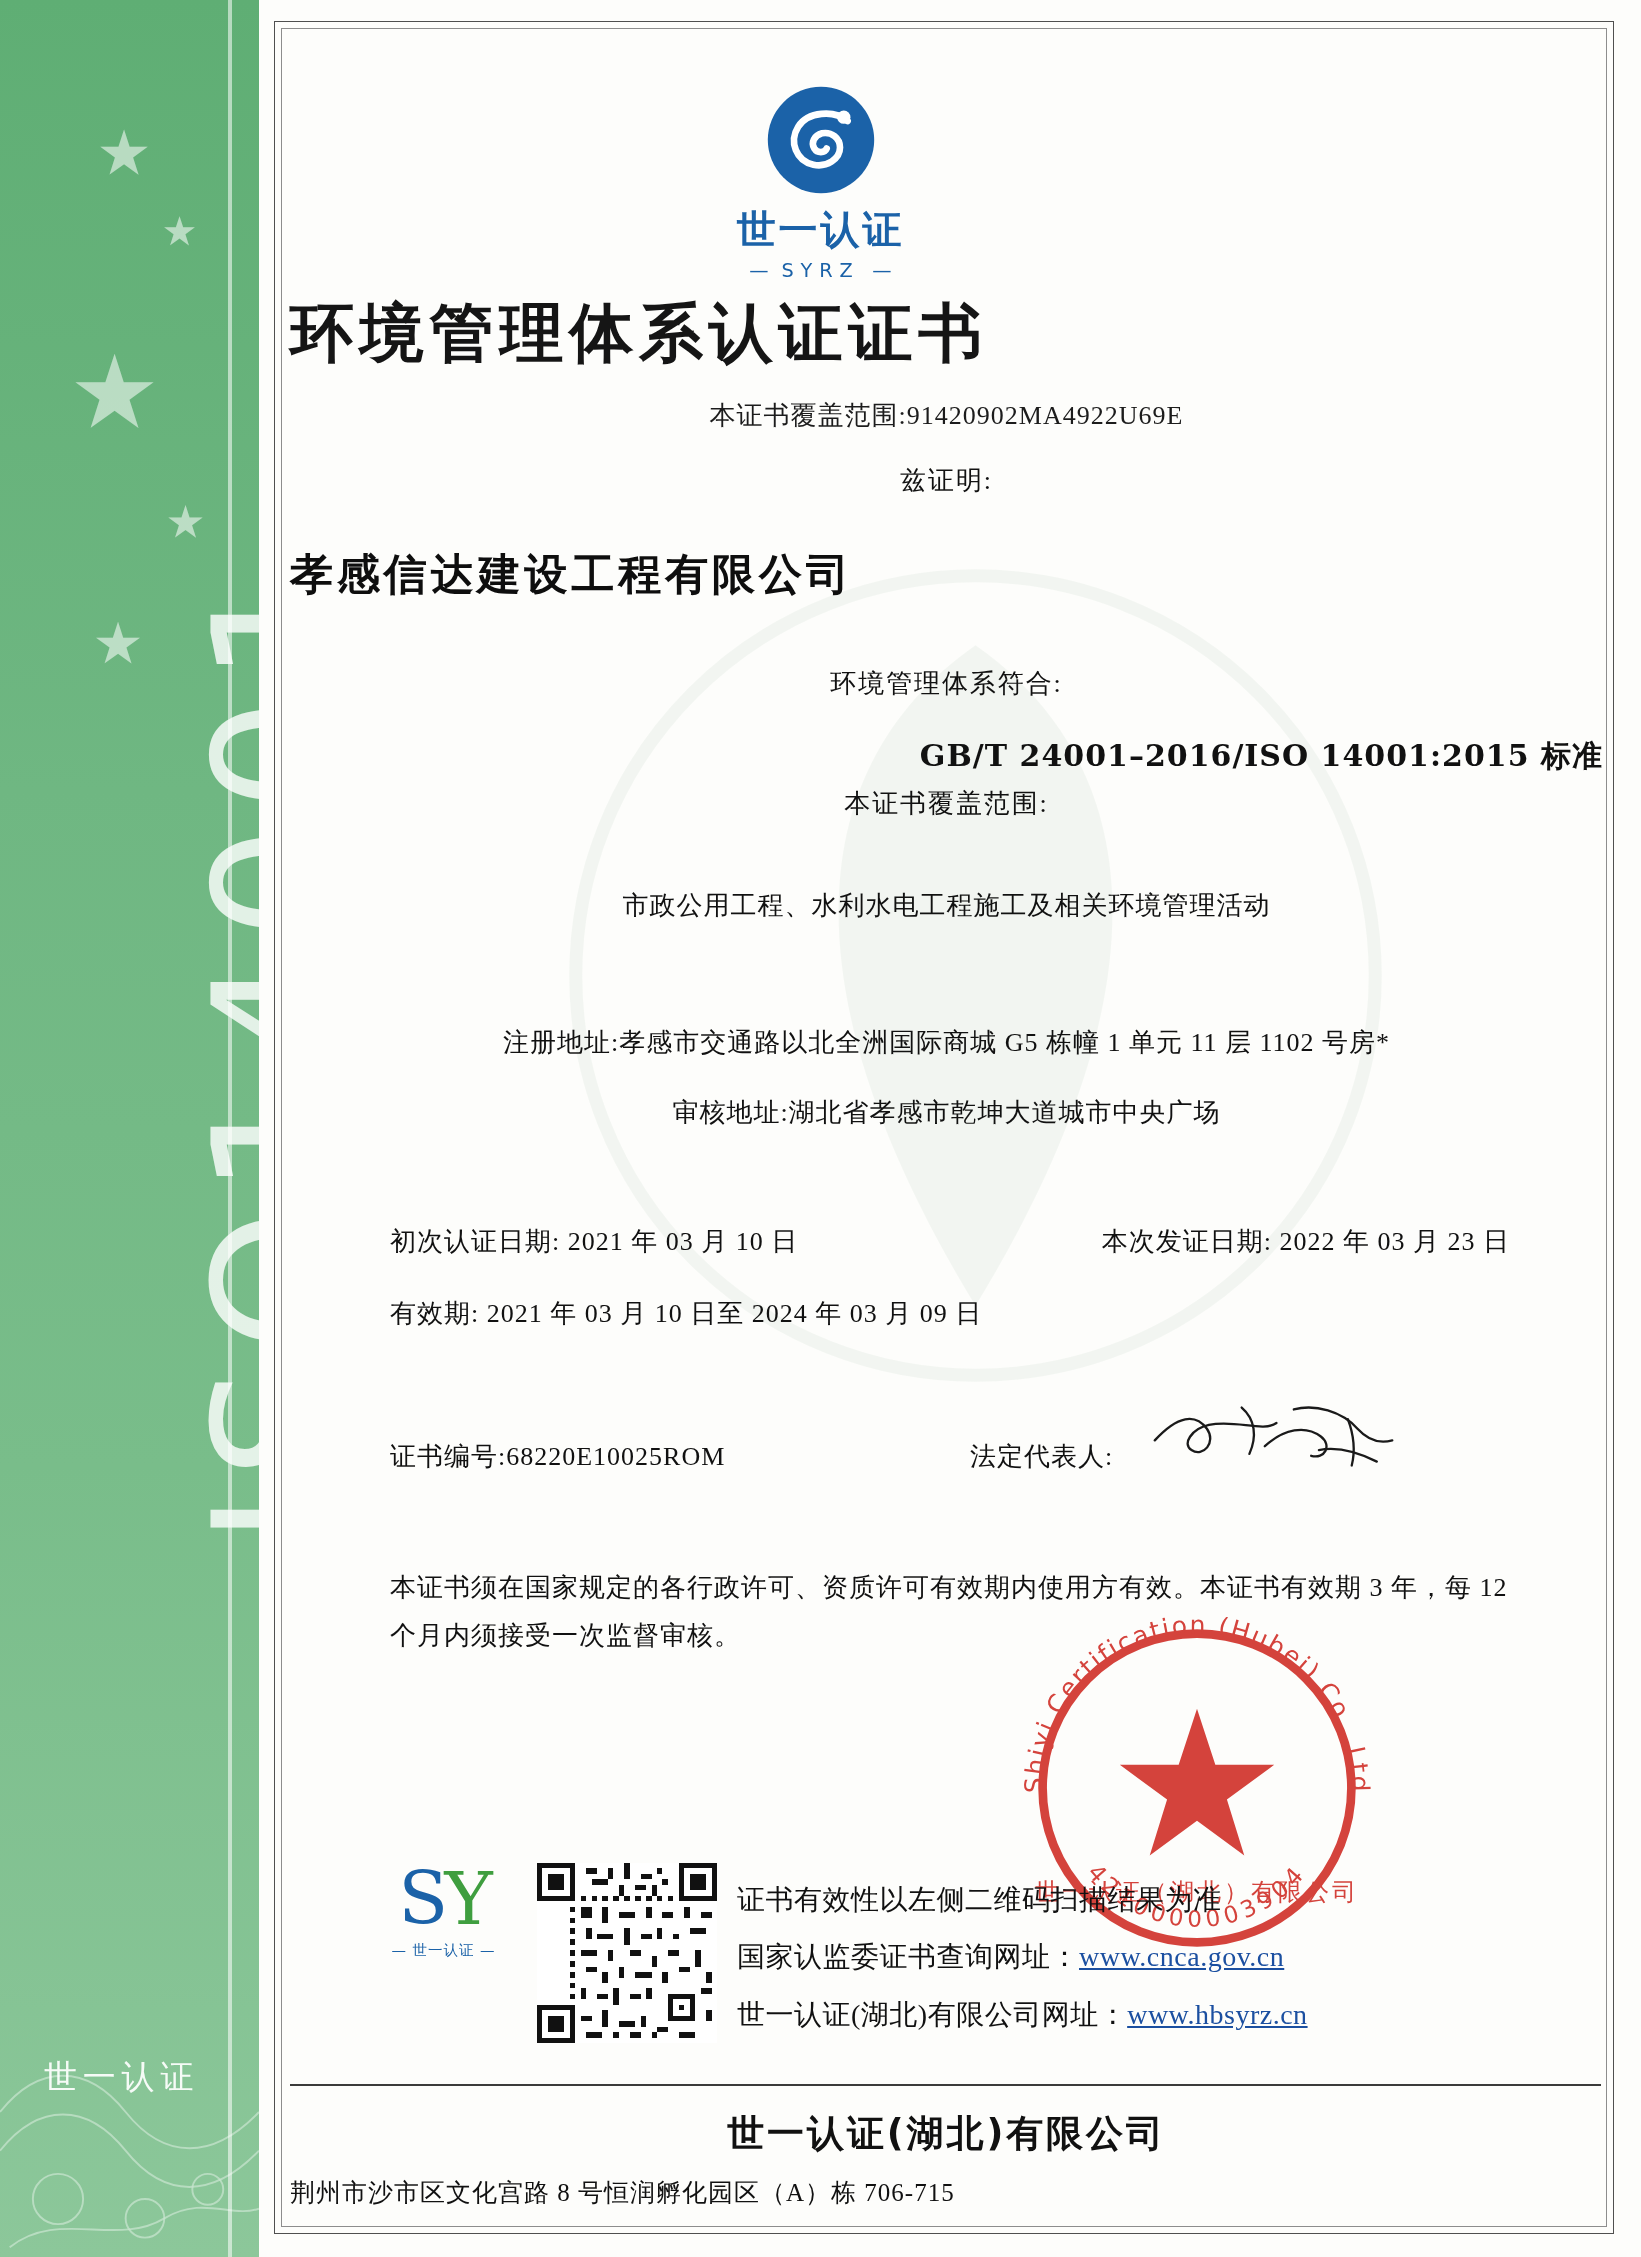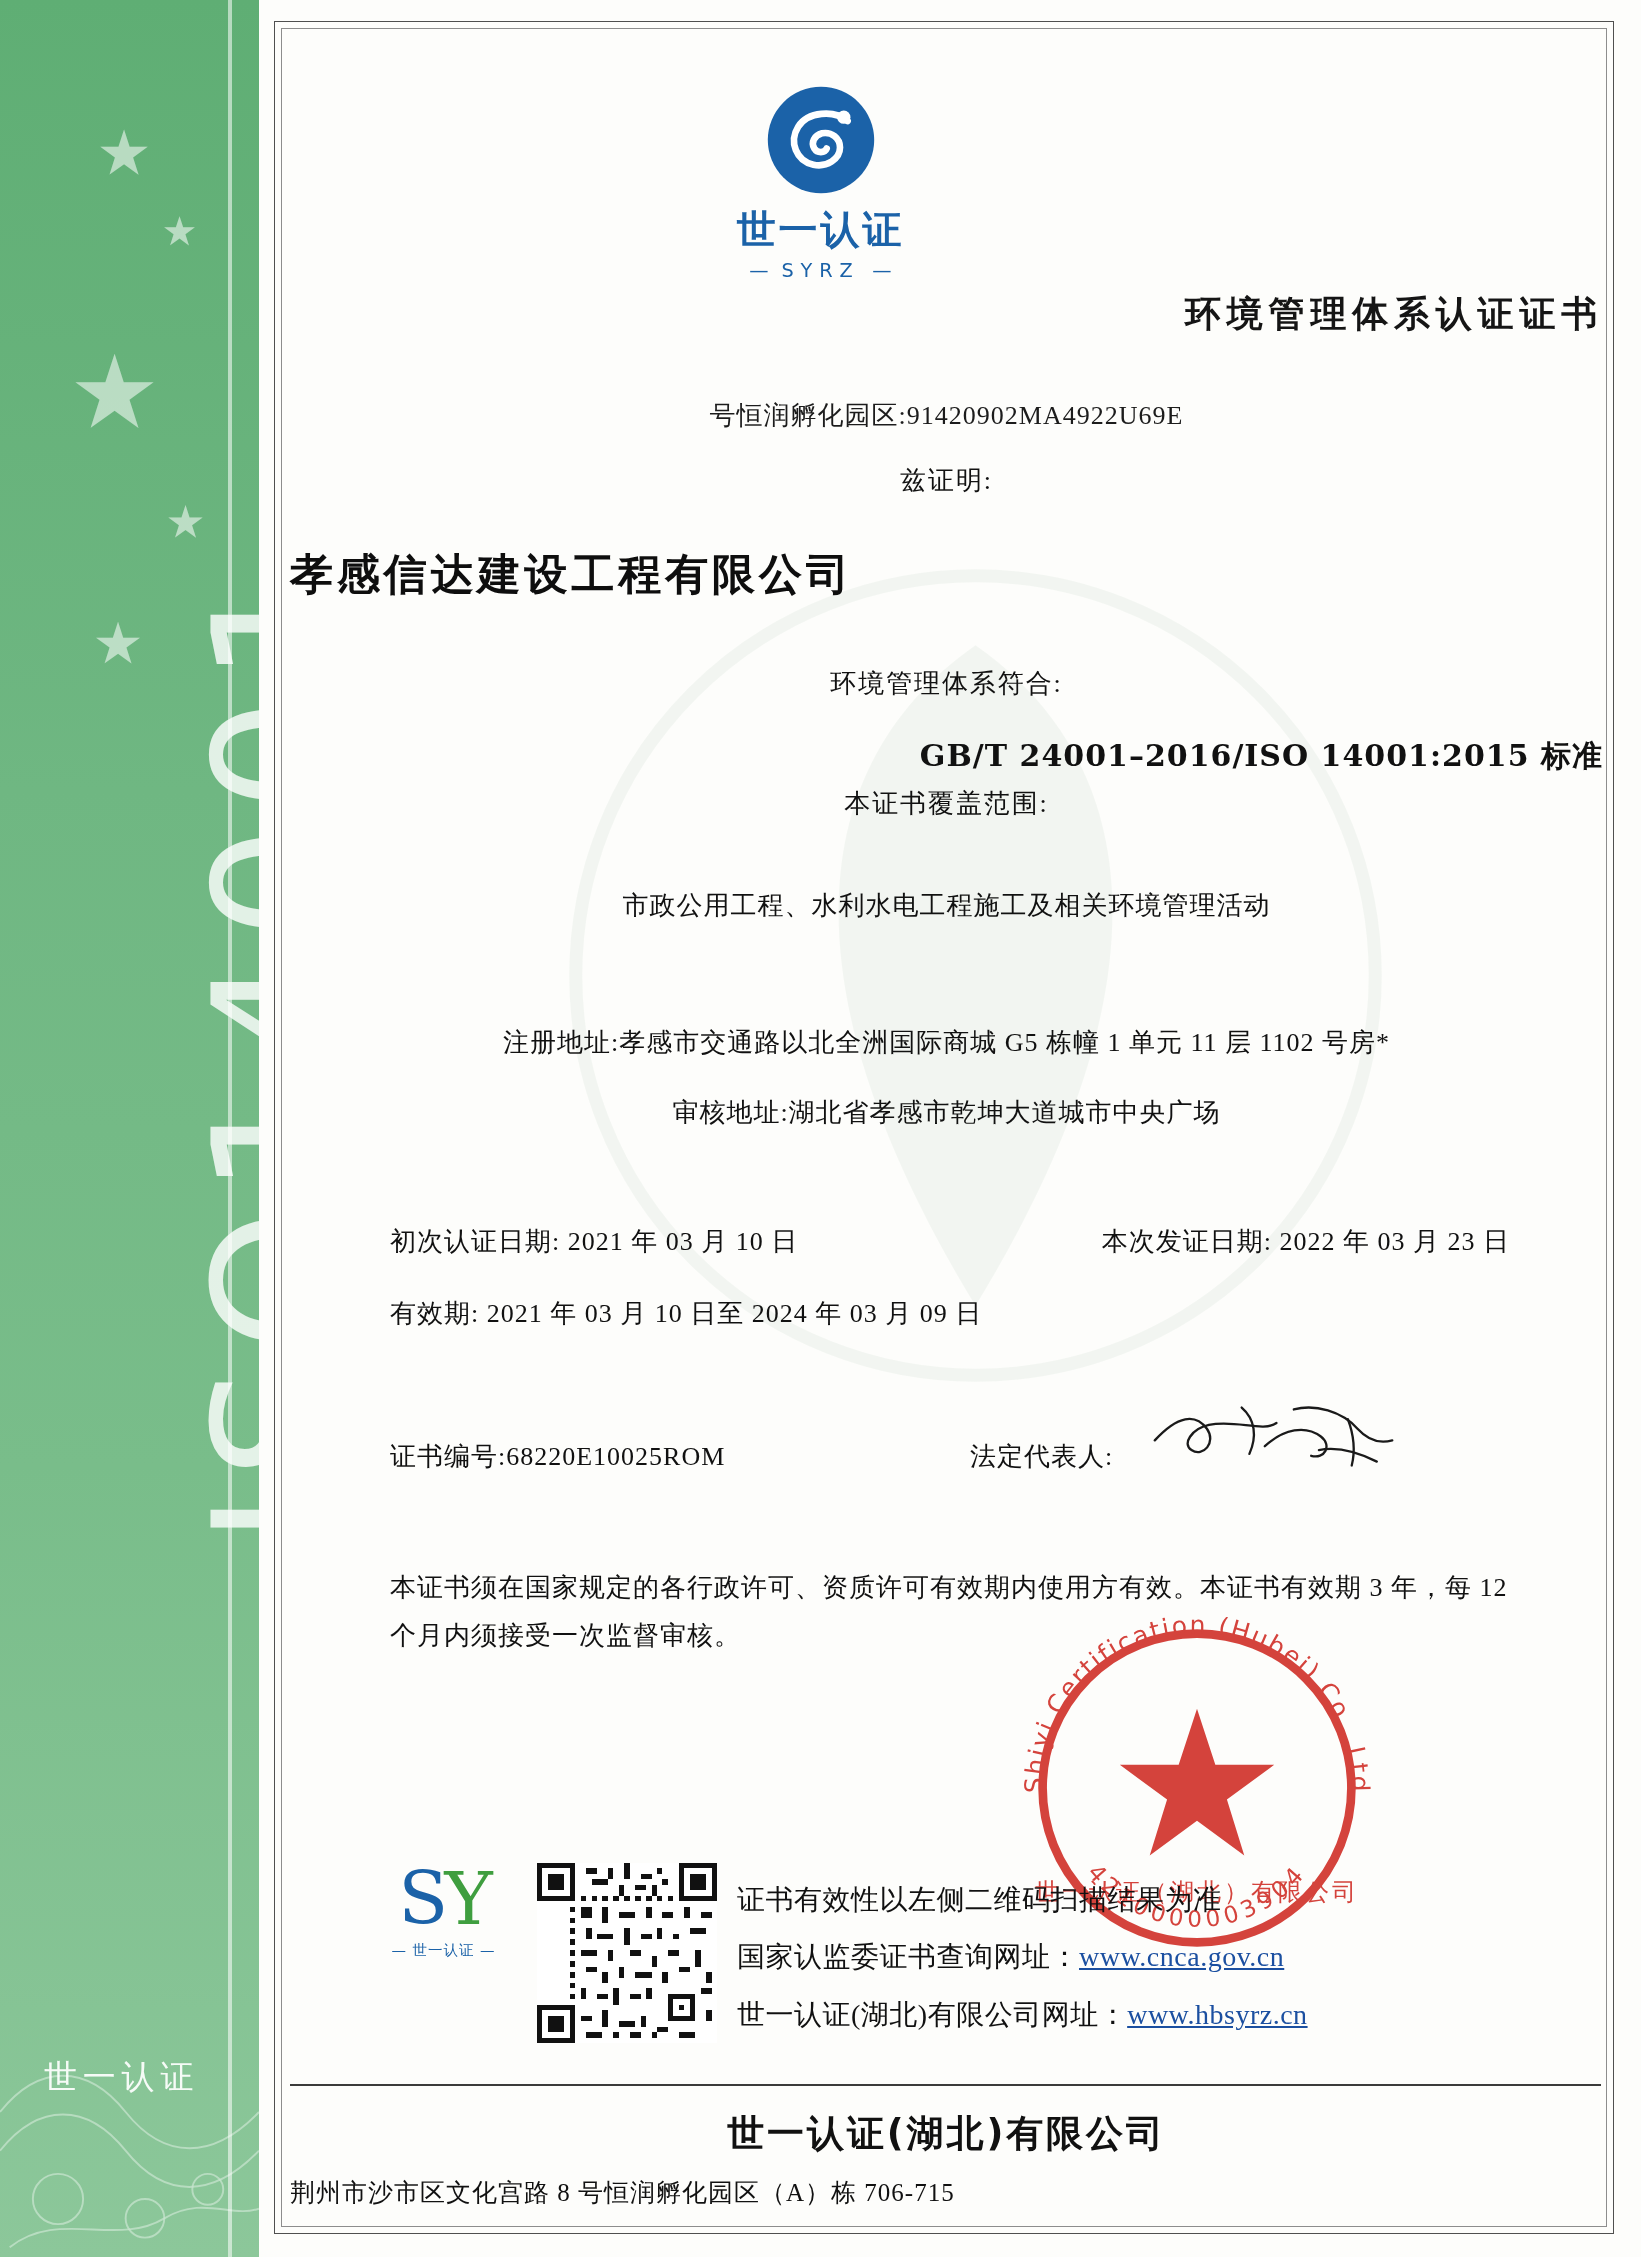--- a/index.html
+++ b/index.html
@@ -132,23 +132,23 @@
     color: #1b62a8;
   }
   .logo-en .dash { letter-spacing: 0; }
 
   
   .cert-title {
     position: absolute;
     left: 290px;
     width: 1313px;
     top: 290px;
-    text-align: right;
-    font-family: "DejaVu Sans", sans-serif;
-    font-size: 36px;
+    text-align: left;
+    font-family: "DejaVu Sans", sans-serif;
+    font-size: 64px;
     font-weight: 700;
     letter-spacing: 5.8px;
     color: #151515;
   }
   .credit-code {
     position: absolute;
     left: 290px;
     width: 1313px;
     top: 398px;
     text-align: center;
@@ -427,21 +427,21 @@
     <svg class="logo-mark" viewBox="0 0 120 120">
       <circle cx="60" cy="60" r="56" fill="#1b62a8"></circle>
       <path d="M88 40 C74 28 46 30 36 46 C26 62 34 82 52 86 C66 89 80 80 80 68 C80 58 71 51 61 53 C53 55 49 63 53 69 C56 74 64 74 66 69" fill="none" stroke="#ffffff" stroke-width="7" stroke-linecap="round"></path>
       <circle cx="84" cy="36" r="7" fill="#ffffff"></circle>
     </svg>
     <div class="logo-cn">世一认证</div>
     <div class="logo-en"><span class="dash">—</span> <span>SYRZ</span> <span class="dash">—</span></div>
   </div>
 
   <div class="cert-title">环境管理体系认证证书</div>
-  <div class="credit-code">号恒润孵化园区:91420902MA4922U69E</div>
+  <div class="credit-code">本证书覆盖范围:91420902MA4922U69E</div>
   <div class="hereby">兹证明:</div>
   <div class="company-name">孝感信达建设工程有限公司</div>
   <div class="conform-line">环境管理体系符合:</div>
   <div class="standard-line">GB/T 24001–2016/ISO 14001:2015 标准</div>
   <div class="scope-label">本证书覆盖范围:</div>
   <div class="scope-text">市政公用工程、水利水电工程施工及相关环境管理活动</div>
 
   <div class="addr-reg">注册地址:孝感市交通路以北全洲国际商城 G5 栋幢 1 单元 11 层 1102 号房*</div>
   <div class="addr-audit">审核地址:湖北省孝感市乾坤大道城市中央广场</div>
 

